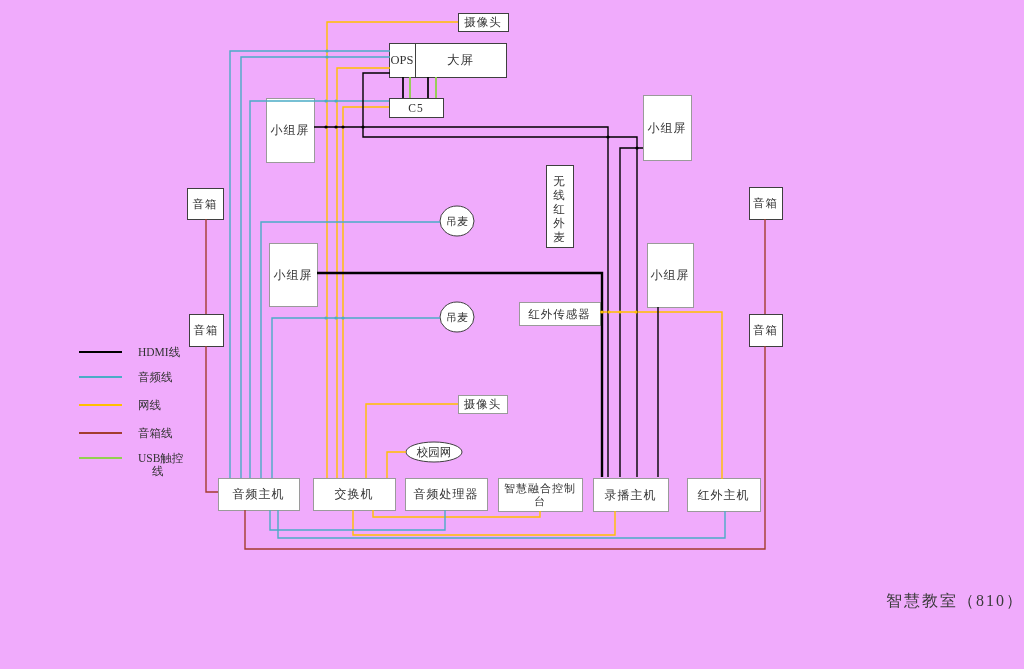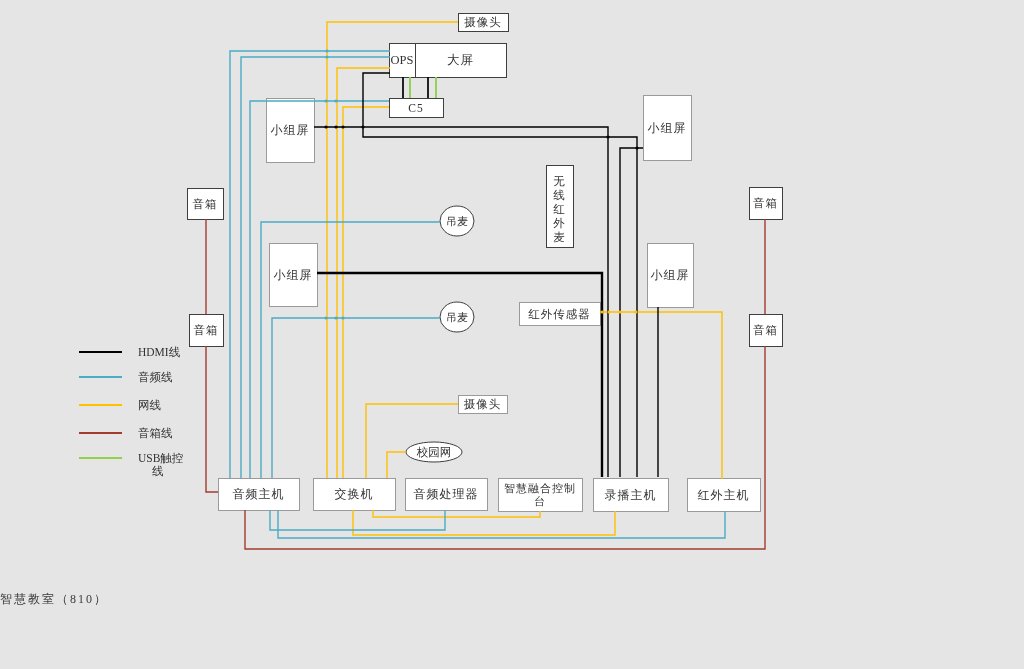--- a/index.html
+++ b/index.html
@@ -1,20 +1,20 @@
 <!DOCTYPE html>
 <html><head>
 <meta charset="utf-8">
 <style>
   html,body{margin:0;padding:0;background:#ffffff;}
-  #stage{position:relative;width:1024px;height:669px;background:#e5e5e5;overflow:hidden;
+  #stage{position:relative;width:1024px;height:669px;background:#f0abfc;overflow:hidden;
          font-family:"Liberation Serif","DejaVu Serif",serif;}
   #diagram{position:absolute;left:0;top:0;}
-  #page-title{position:absolute;left:0;top:591px;width:1024px;text-align:left;
-              font-size:12px;letter-spacing:2px;color:#3a3a3a;
+  #page-title{position:absolute;left:0;top:591px;width:1024px;text-align:right;
+              font-size:16px;letter-spacing:2px;color:#3a3a3a;
               font-family:"Liberation Serif","DejaVu Serif",serif;}
   svg text{font-family:"Liberation Serif","DejaVu Serif",serif;fill:#333;}
 </style>
 </head>
 <body>
 
 <div id="stage">
   <svg id="diagram" width="1024" height="669" viewBox="0 0 1024 669" xmlns="http://www.w3.org/2000/svg">
       <g>
         <rect x="458.5" y="13.5" width="50" height="18" fill="#fff" stroke="#3f3f3f" stroke-width="1"></rect>

